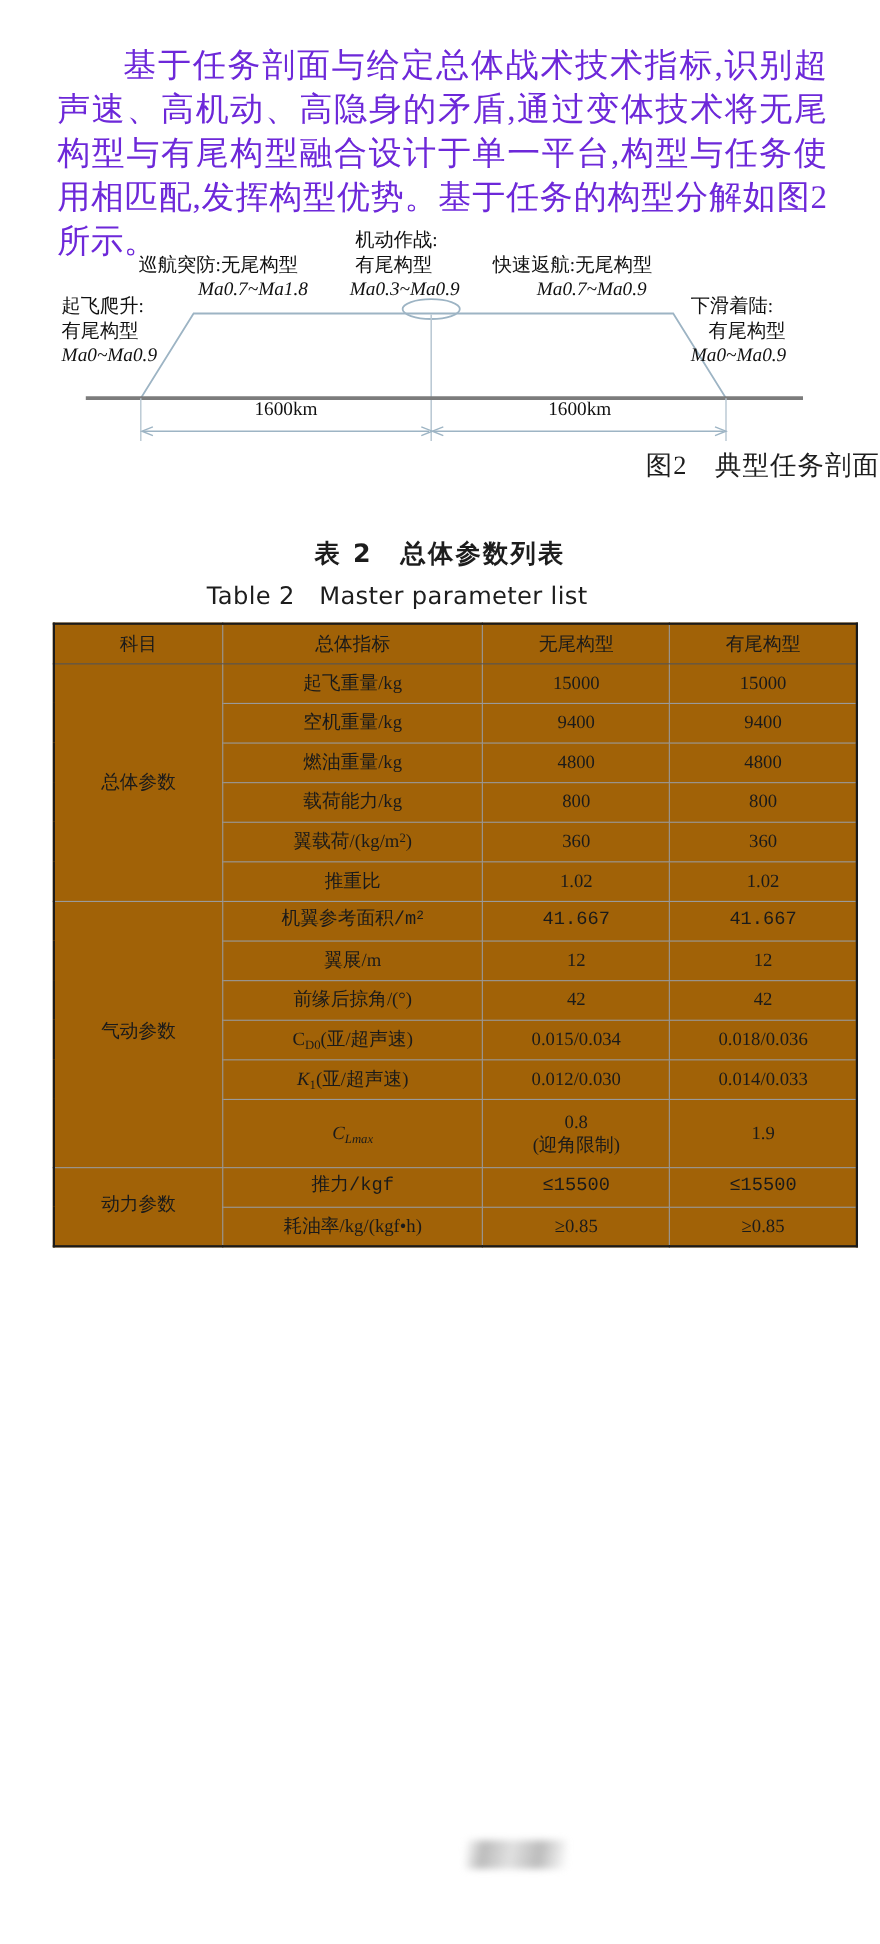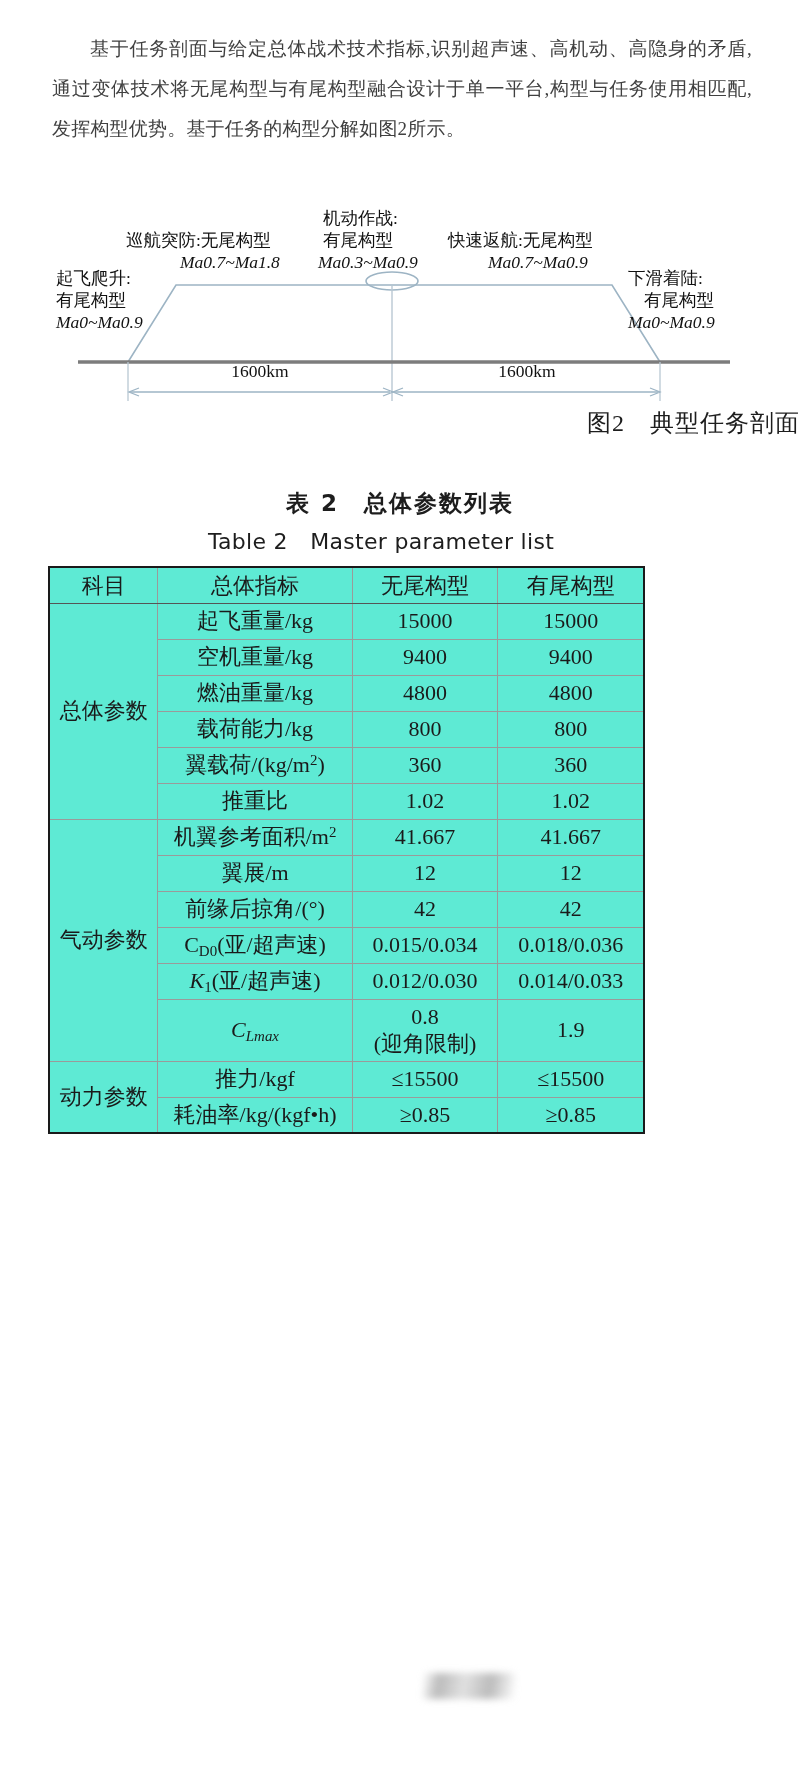--- a/index.html
+++ b/index.html
@@ -11,26 +11,26 @@
     font-family: "Liberation Serif", "DejaVu Serif", serif;
     color: #1d1d1d;
     position: relative;
     overflow: hidden;
   }
 
   .page { position: relative; width: 800px; height: 1767px; padding: 0; }
 
   
   .para {
-    font-size: 19px;
+    font-size: 30px;
     line-height: 40px;
     text-align: justify;
     text-justify: inter-ideograph;
     letter-spacing: 0.2px;
-    color: #404040;
+    color: #6d28d9;
   }
   .para.indent { text-indent: 2em; }
 
   #top-para {
     position: absolute;
     left: 52px; top: 10px; width: 700px;
   }
 
   
   #figure-block {
@@ -55,49 +55,48 @@
     font-weight: bold;
     font-size: 23px;
     letter-spacing: 2px;
   }
   #tab-cap-en {
     position: absolute; width: 722px; left: 0; top: 527px;
     text-align: center;
     font-family: "DejaVu Sans", "Liberation Sans", sans-serif;
     font-size: 22px;
     letter-spacing: 0.3px;
-    margin-left: 20px;
   }
 
   
   #param-table-wrap {
     position: absolute;
     left: 48px; top: 566px; width: 704px;
   }
   table.ptab {
     border-collapse: collapse;
-    width: 597px;
-    font-size: 22px;
-    background: #5eead4;
+    width: 732px;
+    font-size: 17px;
+    background: #a16207;
   }
   table.ptab td, table.ptab th {
     border: 1px solid #9a9a9a;
     text-align: center;
     vertical-align: middle;
     font-weight: normal;
     padding: 0;
     height: 36px;
     line-height: 1.25;
     color: #1a1a1a;
   }
   
   table.ptab { border: 2.5px solid #1a1a1a; }
   table.ptab tr.header-row td { border-bottom: 1.6px solid #555; }
   td.group-cell { border-right: 1px solid #9a9a9a; }
-  tr.group-start td { border-top: 1.6px solid #555; }
+  tr.group-start td { border-top: 1.6px solid #555; font-family: Liberation Mono, monospace; }
 
   .col-subject { width: 148px; }
   .col-metric  { width: 228px; }
   .col-conf    { width: 164px; }
 
   .cl-two-line { line-height: 1.45; }
   .cl-two-line .l1 { display:block; }
   .cl-two-line .l2 { display:block; }
 
   sub { font-size: 0.68em; vertical-align: baseline; position: relative; top: 0.28em; }

